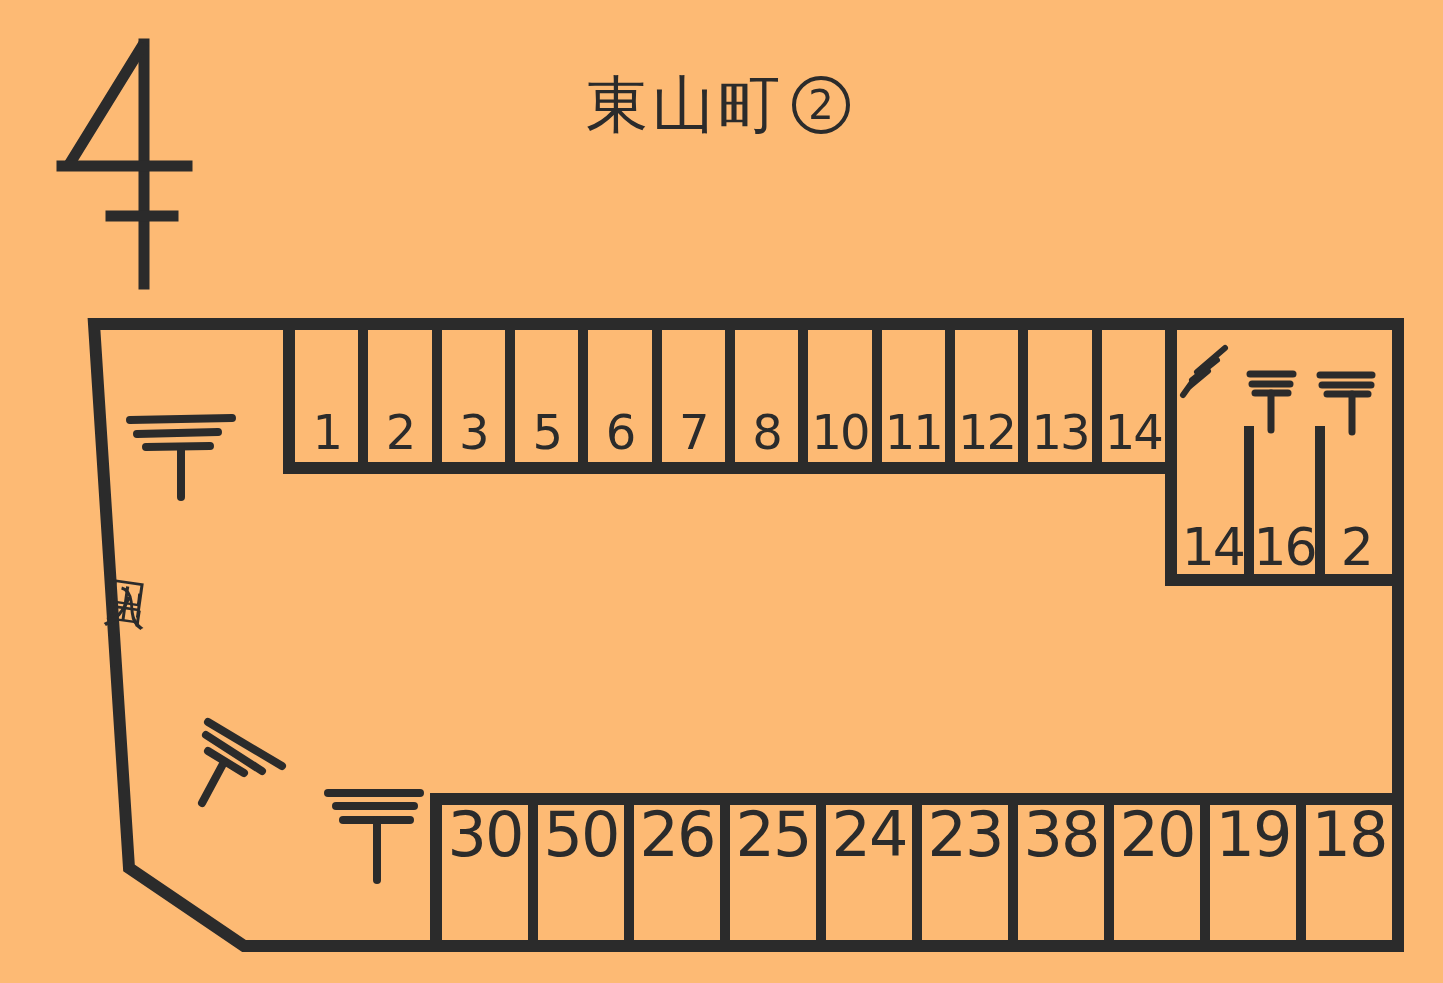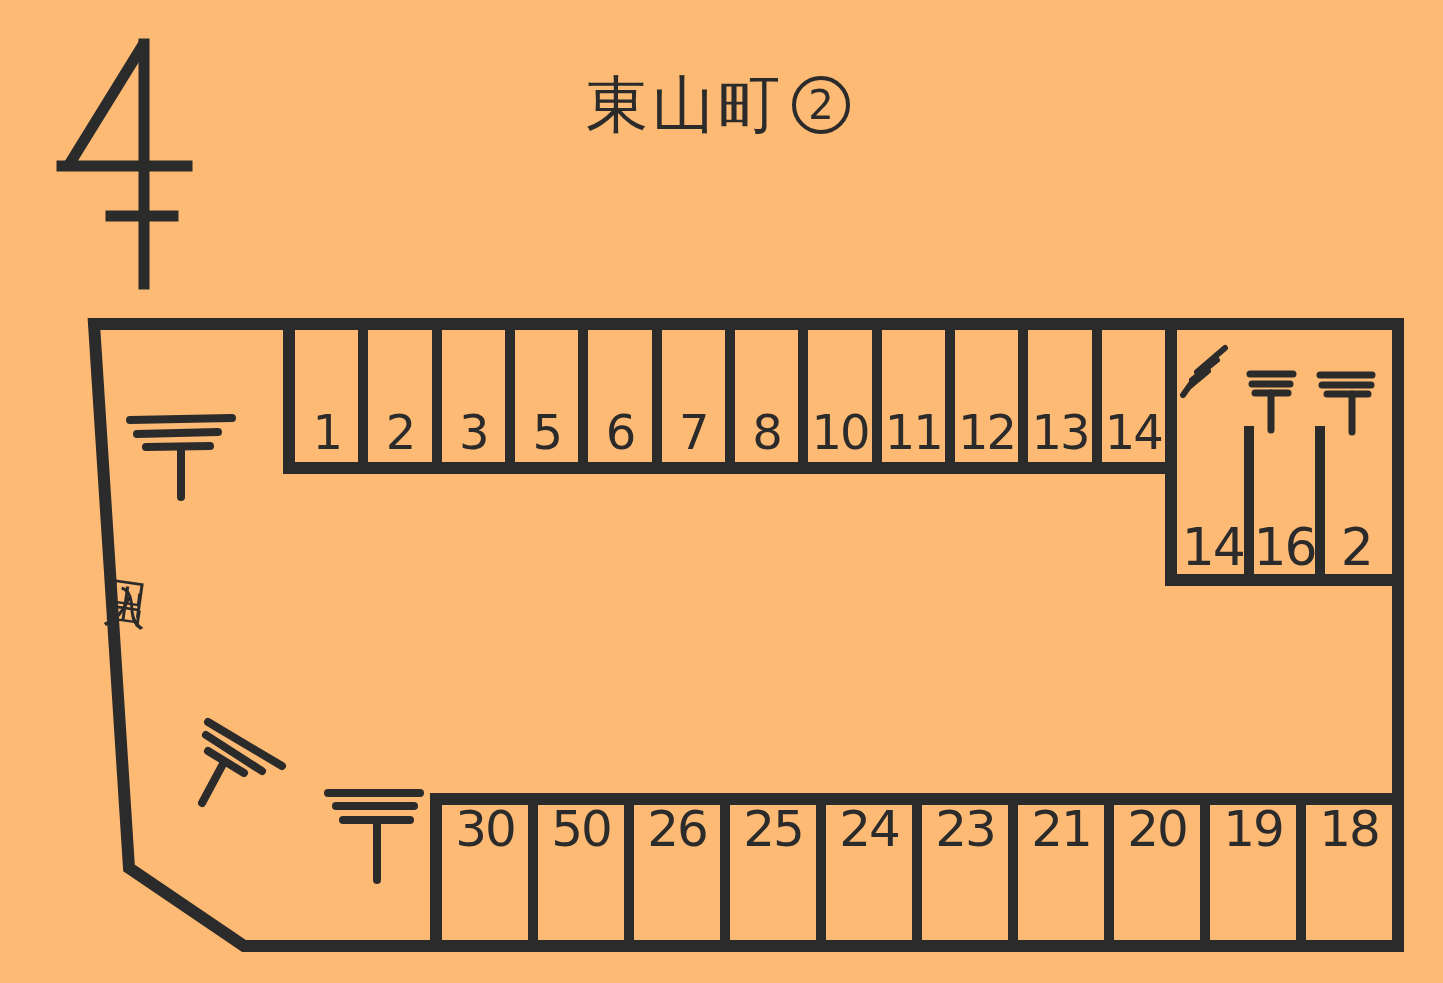--- a/index.html
+++ b/index.html
@@ -30,21 +30,21 @@
   #top-row .space-num{font-size:48px;}
   #right-section{left:1165px;top:330px;width:227px;height:256px;
          border-left:12px solid currentColor;border-bottom:12px solid currentColor;}
   #right-section .space{align-items:flex-end;justify-content:center;padding-bottom:2px;border-left:none;}
   #right-section .space:not(:first-child)::before{
          content:"";position:absolute;left:-5px;bottom:0;width:10px;height:148px;background:currentColor;}
   #right-section .space-num{font-size:52px;}
   #bottom-row{left:430px;top:793px;width:962px;height:147px;
          border-left:12px solid currentColor;border-top:12px solid currentColor;}
   #bottom-row .space{align-items:flex-start;justify-content:center;padding-top:1px;}
-  #bottom-row .space-num{font-size:50px;text-align:center;}
+  #bottom-row .space-num{font-size:62px;text-align:center;}
 </style>
 </head>
 <body style="background: rgb(255, 255, 255);">
 
 <div class="canvas">
 
   <div class="title">
     <span>東山町</span>
       <span class="circled-num">2</span>
   </div>
@@ -113,21 +113,21 @@
       <div class="space">
         <span class="space-num">25</span>
       </div>
       <div class="space">
         <span class="space-num">24</span>
       </div>
       <div class="space">
         <span class="space-num">23</span>
       </div>
       <div class="space">
-        <span class="space-num">21</span>
+        <span class="space-num">38</span>
       </div>
       <div class="space">
         <span class="space-num">20</span>
       </div>
       <div class="space">
         <span class="space-num">19</span>
       </div>
       <div class="space">
         <span class="space-num">18</span>
       </div>

